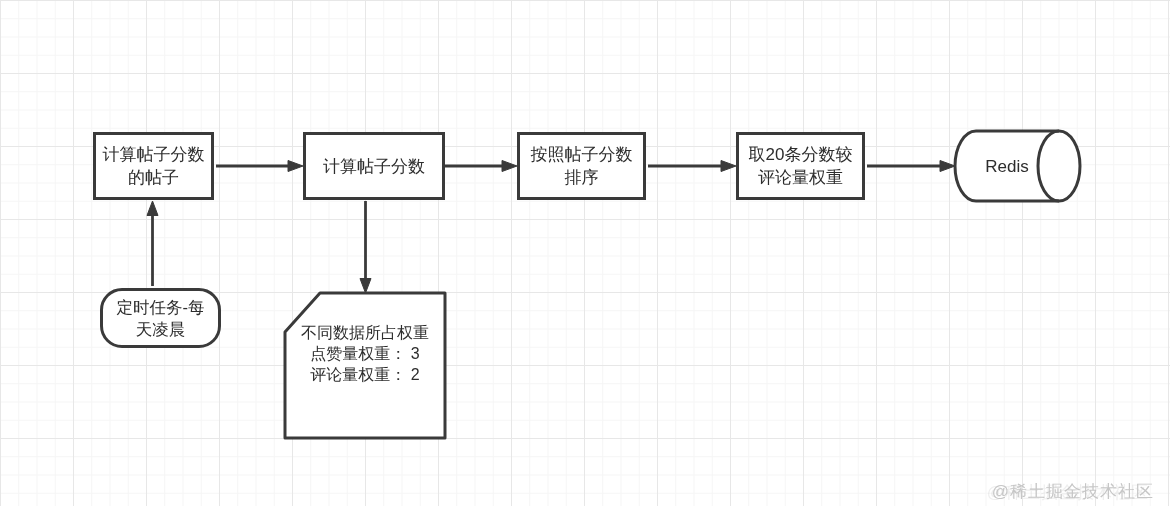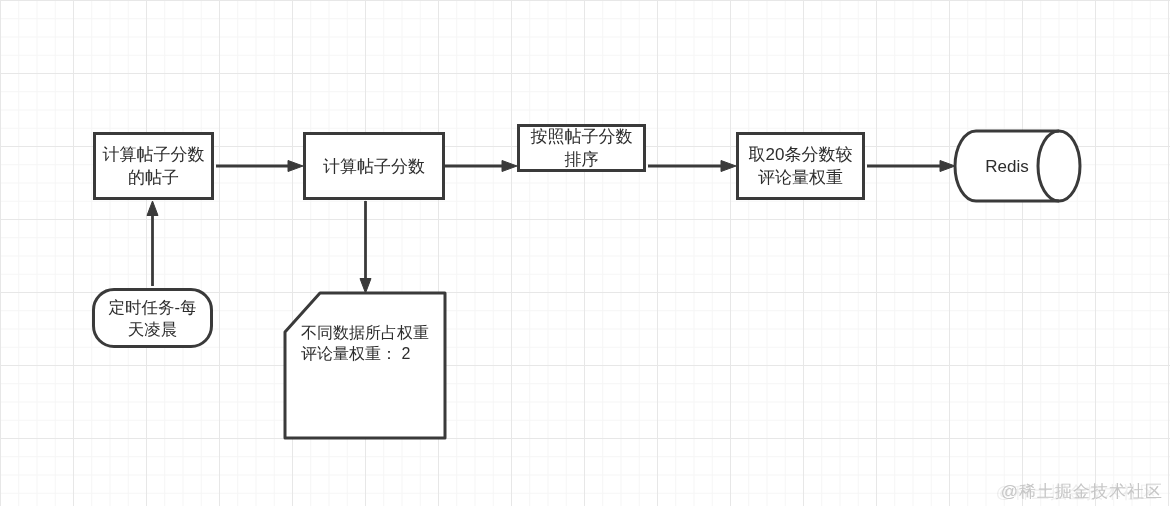--- a/index.html
+++ b/index.html
@@ -41,39 +41,39 @@
   .rect {
     border: 3px solid #3a3a3a;
     background: #ffffff;
   }
   .rounded {
     border: 3px solid #3a3a3a;
     background: #ffffff;
     border-radius: 22px;
     font-size: 16.5px;
     line-height: 22px;
+    margin-left: 8px;
   }
   .cyl-label {
     background: transparent;
   }
   .note-text {
     position: absolute;
     left: 285px;
     top: 322px;
     width: 160px;
     z-index: 2;
-    text-align: left;
+    text-align: center;
     color: #2d2d2d;
     font-size: 16px;
     line-height: 21px;
-    margin-left: 16px;
   }
   .watermark {
     position: absolute;
-    right: 7px;
+    right: 16px;
     bottom: 3px;
     z-index: 3;
     font-size: 17px;
     letter-spacing: 1px;
     color: #c6c6c6;
     text-shadow: -5px 1px 0 rgba(200,200,200,0.30);
     user-select: none;
   }
 </style>
 </head>
@@ -125,39 +125,40 @@
 
   <div class="node rect" style="left:93px;top:132px;width:121px;height:68px">
     <span>计算帖子分数
 的帖子</span>
   </div>
 
   <div class="node rect" style="left:303px;top:132px;width:142px;height:68px">
     <span>计算帖子分数</span>
   </div>
 
-  <div class="node rect" style="left:517px;top:124px;width:129px;height:48px">
+  <div class="node rect" style="left:517px;top:132px;width:129px;height:68px">
     <span>按照帖子分数
 排序</span>
   </div>
 
   <div class="node rect" style="left:736px;top:132px;width:129px;height:68px">
     <span>取20条分数较
 评论量权重</span>
   </div>
 
   <div class="node cyl-label" style="left:955px;top:131px;width:104px;height:70px">
     <span>Redis</span>
   </div>
 
   <div class="node rounded" style="left:92px;top:288px;width:121px;height:60px">
     <span>定时任务-每
 天凌晨</span>
   </div>
 
   <div class="note-text">
     <div>不同数据所占权重</div>
+    <div>点赞量权重： 3</div>
     <div>评论量权重： 2</div>
   </div>
 
   <div class="watermark">@稀土掘金技术社区</div>
 
 </div>
 
 </body></html>

